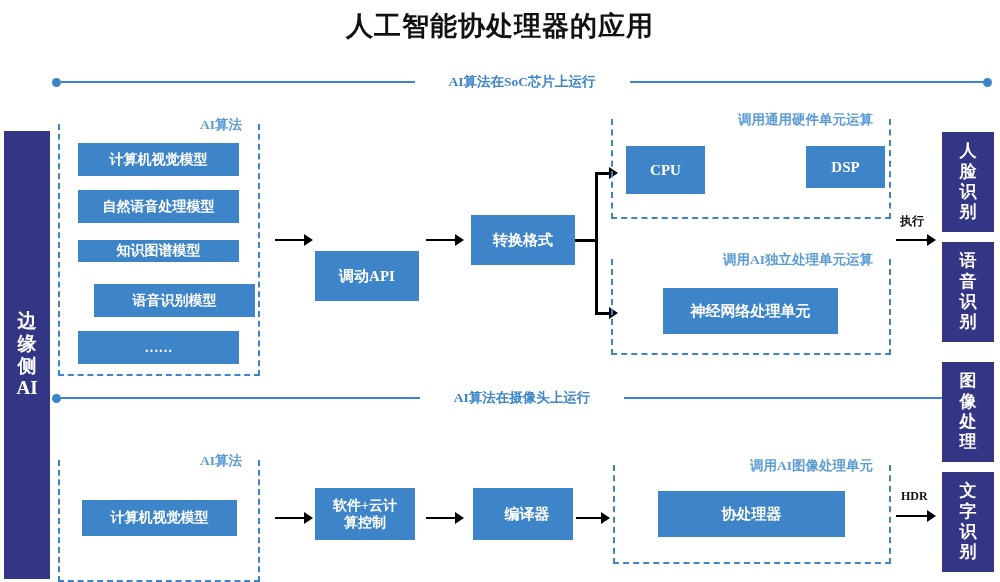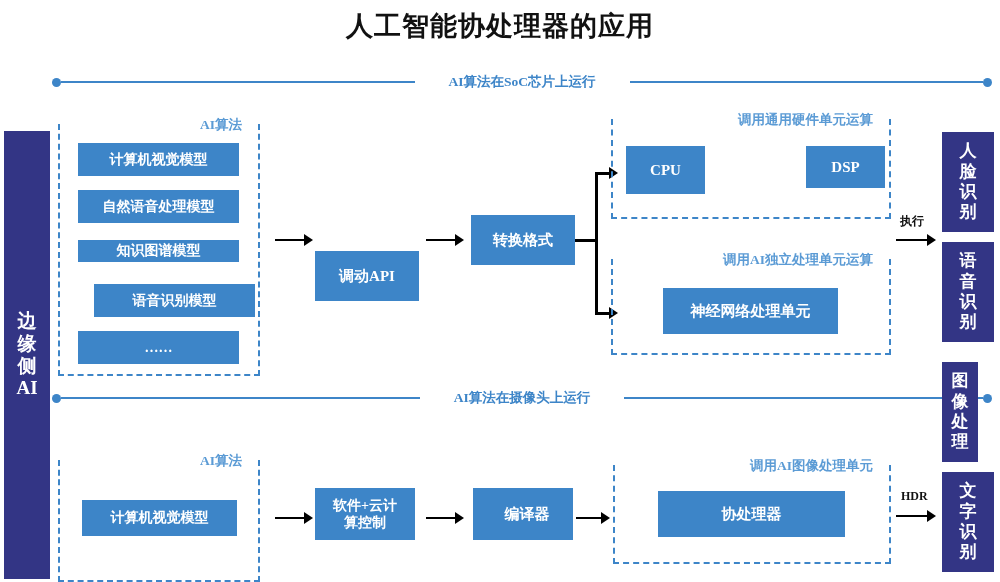--- a/index.html
+++ b/index.html
@@ -309,20 +309,20 @@
     <span class="shaft"></span>
     <span class="head"></span>
   </div>
 
   <div class="nbox" style="left:942px; top:132px; width:52px; height:100px;">
     <span class="vtext">人脸识别</span>
   </div>
   <div class="nbox" style="left:942px; top:242px; width:52px; height:100px;">
     <span class="vtext">语音识别</span>
   </div>
-  <div class="nbox" style="left:942px; top:362px; width:36px; height:100px;">
+  <div class="nbox" style="left:942px; top:362px; width:52px; height:100px;">
     <span class="vtext">图像处理</span>
   </div>
   <div class="nbox" style="left:942px; top:472px; width:52px; height:100px;">
     <span class="vtext">文字识别</span>
   </div>
 
 </div>
 
 </body></html>

